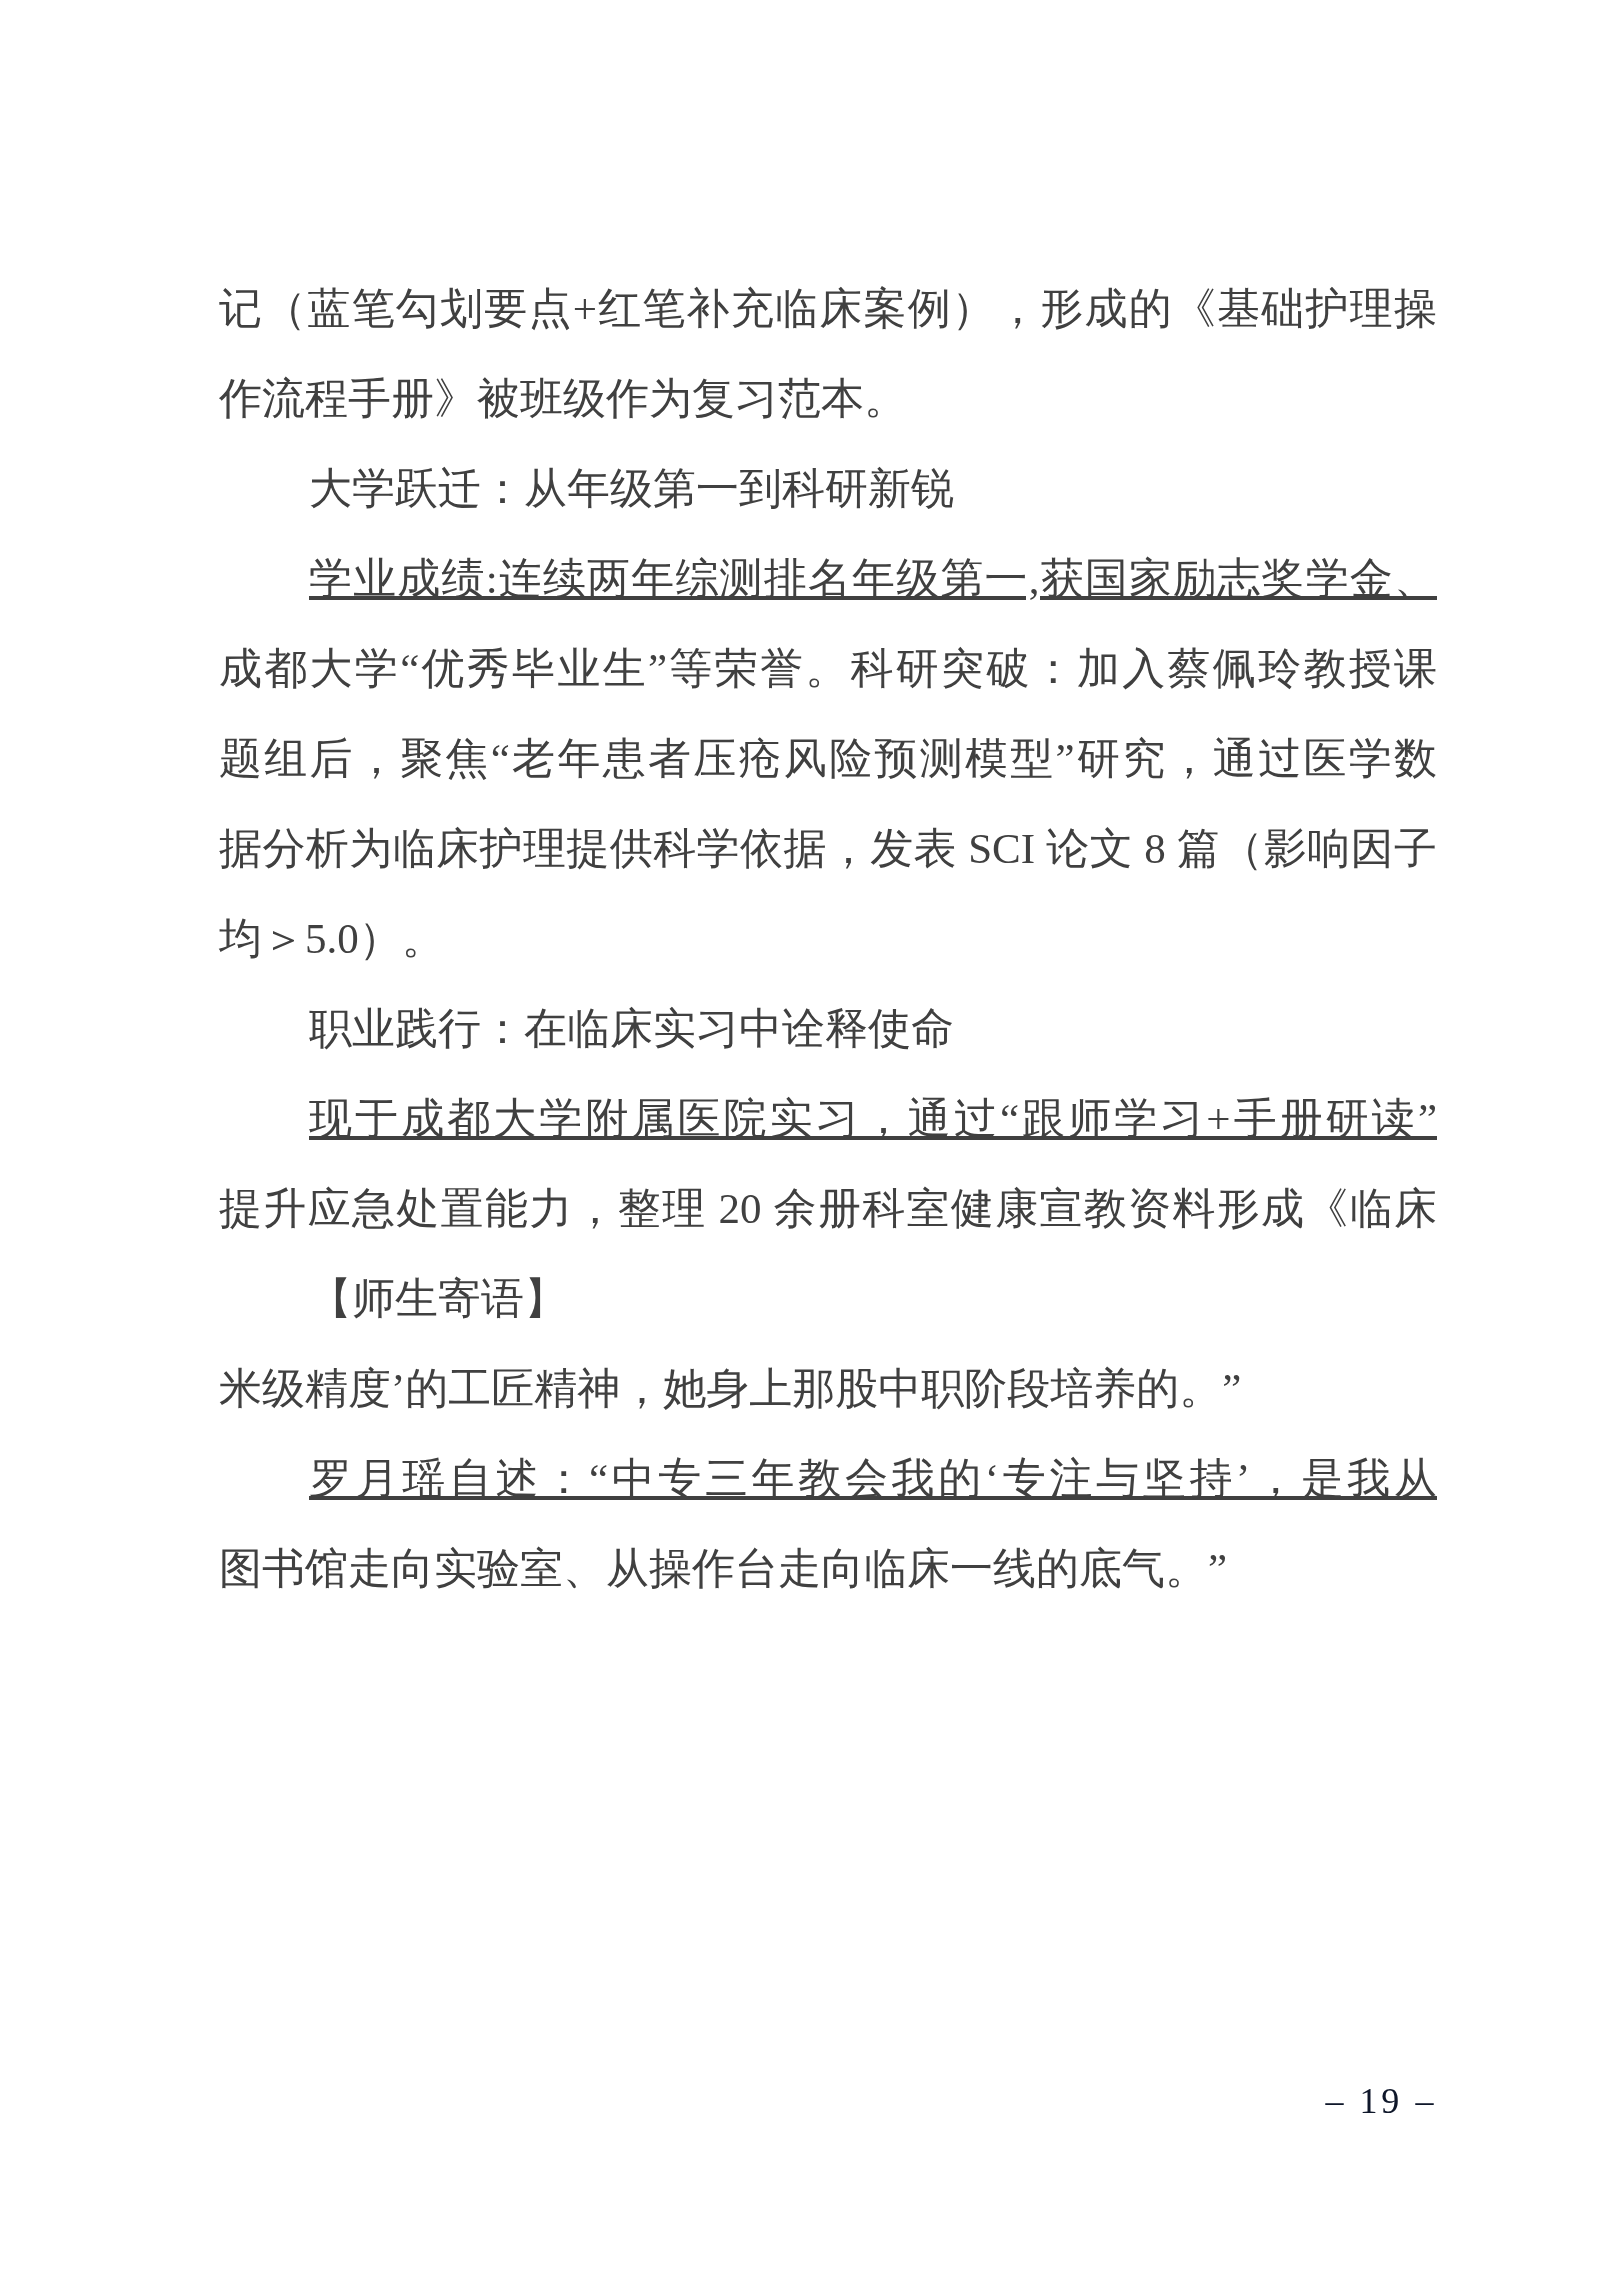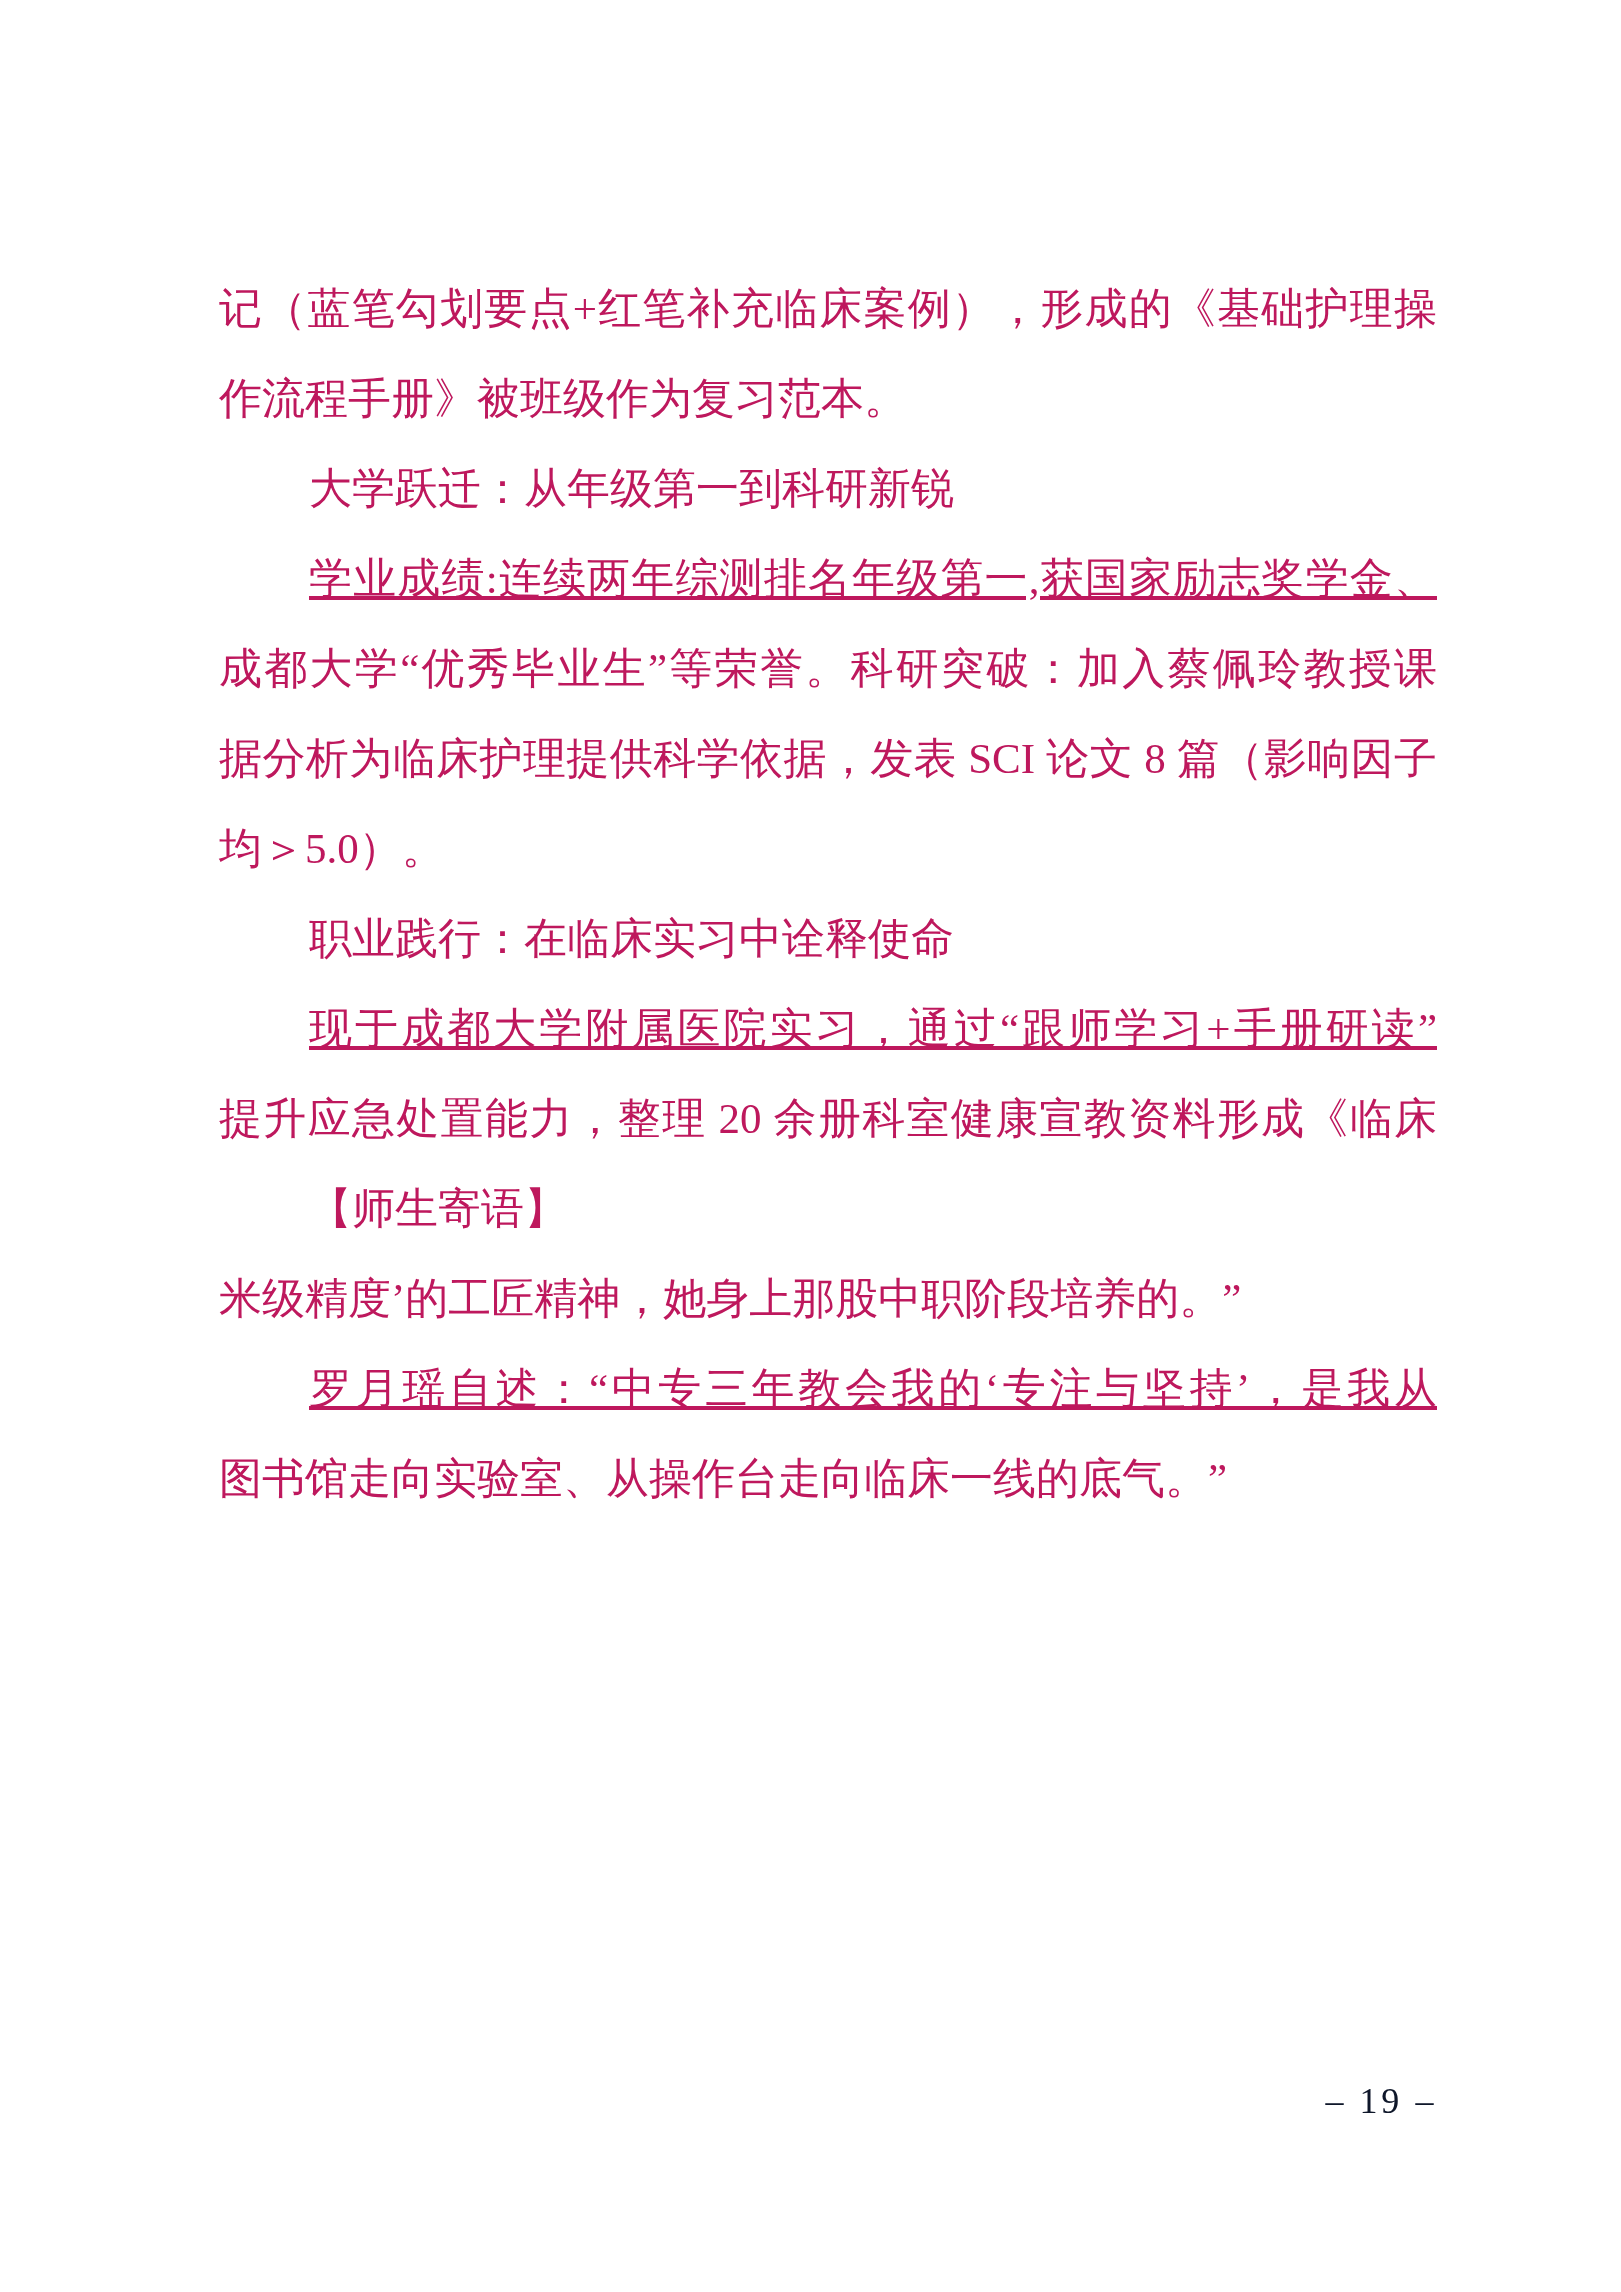--- a/index.html
+++ b/index.html
@@ -19,21 +19,21 @@
     position: absolute;
     left: 219px;
     top: 264px;
     width: 1218px;
   }
   .line {
     height: 90px;
     line-height: 90px;
     font-size: 43px;
     white-space: nowrap;
-    color: #be185d;
+    color: #404040;
   }
   .line.fill {
     white-space: normal;
     text-align: justify;
     text-align-last: justify;
     text-justify: inter-character;
     overflow: hidden;
   }
   .line.indent {
     padding-left: 90px;
@@ -55,20 +55,21 @@
 </style>
 </head>
 <body>
 
 <div class="doc-body">
     <div class="line fill">记（蓝笔勾划要点+红笔补充临床案例），形成的《基础护理操</div>
     <div class="line">作流程手册》被班级作为复习范本。</div>
     <div class="line indent">大学跃迁：从年级第一到科研新锐</div>
     <div class="line indent fill">学业成绩:连续两年综测排名年级第一,获国家励志奖学金、</div>
     <div class="line fill">成都大学“优秀毕业生”等荣誉。科研突破：加入蔡佩玲教授课</div>
+    <div class="line fill">题组后，聚焦“老年患者压疮风险预测模型”研究，通过医学数</div>
     <div class="line fill">据分析为临床护理提供科学依据，发表 SCI 论文 8 篇（影响因子</div>
     <div class="line">均＞5.0）。</div>
     <div class="line indent">职业践行：在临床实习中诠释使命</div>
     <div class="line indent fill">现于成都大学附属医院实习，通过“跟师学习+手册研读”</div>
     <div class="line fill">提升应急处置能力，整理 20 余册科室健康宣教资料形成《临床</div>
     <div class="line indent">【师生寄语】</div>
     <div class="line">米级精度’的工匠精神，她身上那股中职阶段培养的。”</div>
     <div class="line indent fill">罗月瑶自述：“中专三年教会我的‘专注与坚持’，是我从</div>
     <div class="line">图书馆走向实验室、从操作台走向临床一线的底气。”</div>
   </div>

